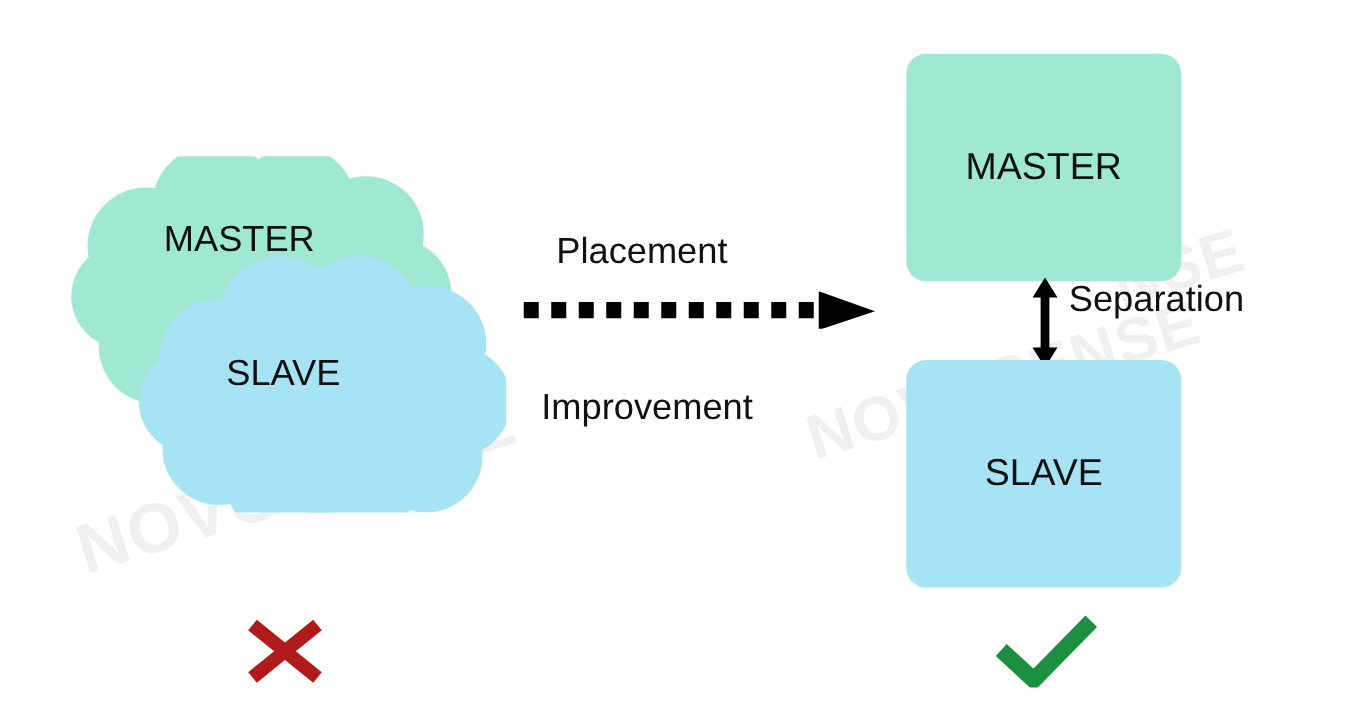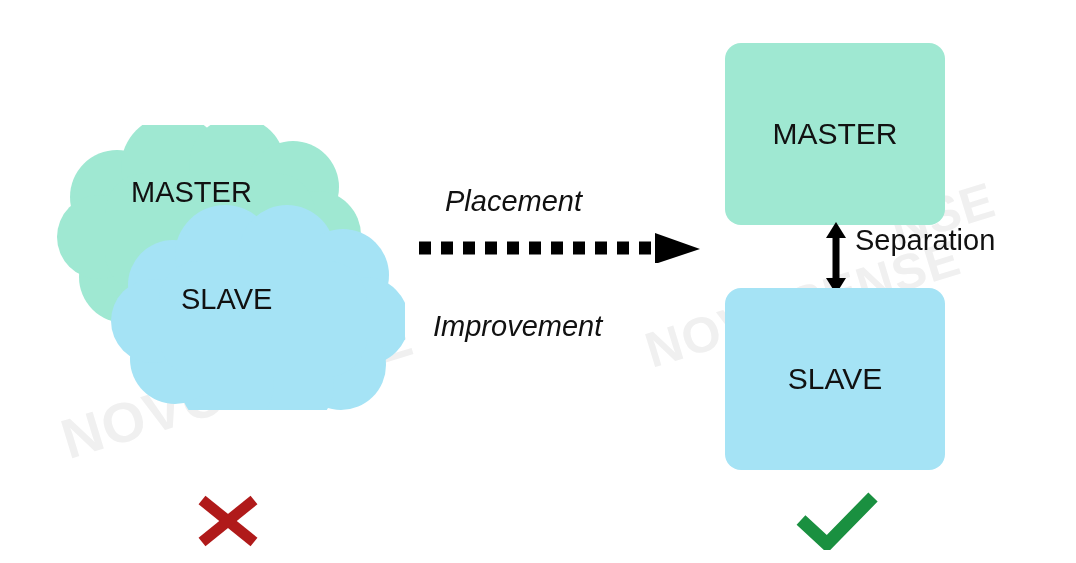--- a/index.html
+++ b/index.html
@@ -62,21 +62,20 @@
     height: 125px;
   }
   .flow-text {
     position: absolute;
     width: 100%;
     text-align: center;
     color: #111111;
     font-size: 29px;
     font-family: "Liberation Sans", sans-serif;
     white-space: nowrap;
-    font-style: italic;
   }
   .flow-text-top    { top: 0px;  left: 30px; width: auto; }
   .flow-text-bottom { top: 90px; left: 18px; width: auto; margin-top: 35px; }
   .dashed-arrow {
     position: absolute;
     left: 0px;
     top: 48px;
   }
 
   

